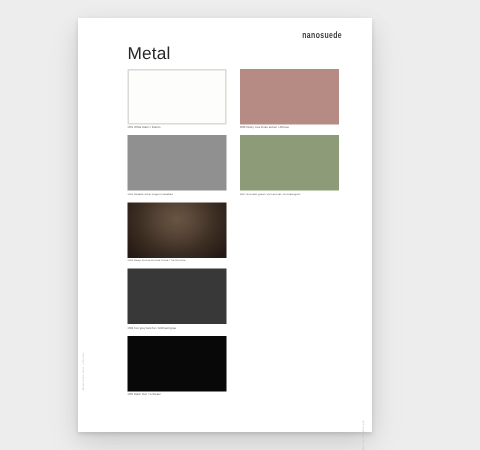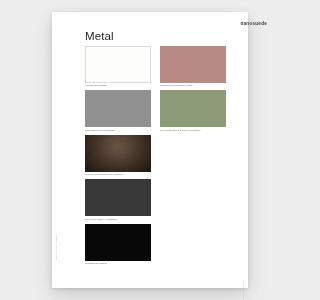--- a/index.html
+++ b/index.html
@@ -38,21 +38,20 @@
       0 10px 26px rgba(0,0,0,0.06);
   }
 
   
   .header {
     position: absolute;
     left: 0;
     top: 0;
     width: 196px;
     height: 42px;
-    padding-left: 39px;
   }
   .page-title {
     position: absolute;
     left: 33px;
     top: 19px;
     font-size: 11.5px;
     font-weight: 400;
     letter-spacing: 0.1px;
     color: #262626;
     line-height: 1;

